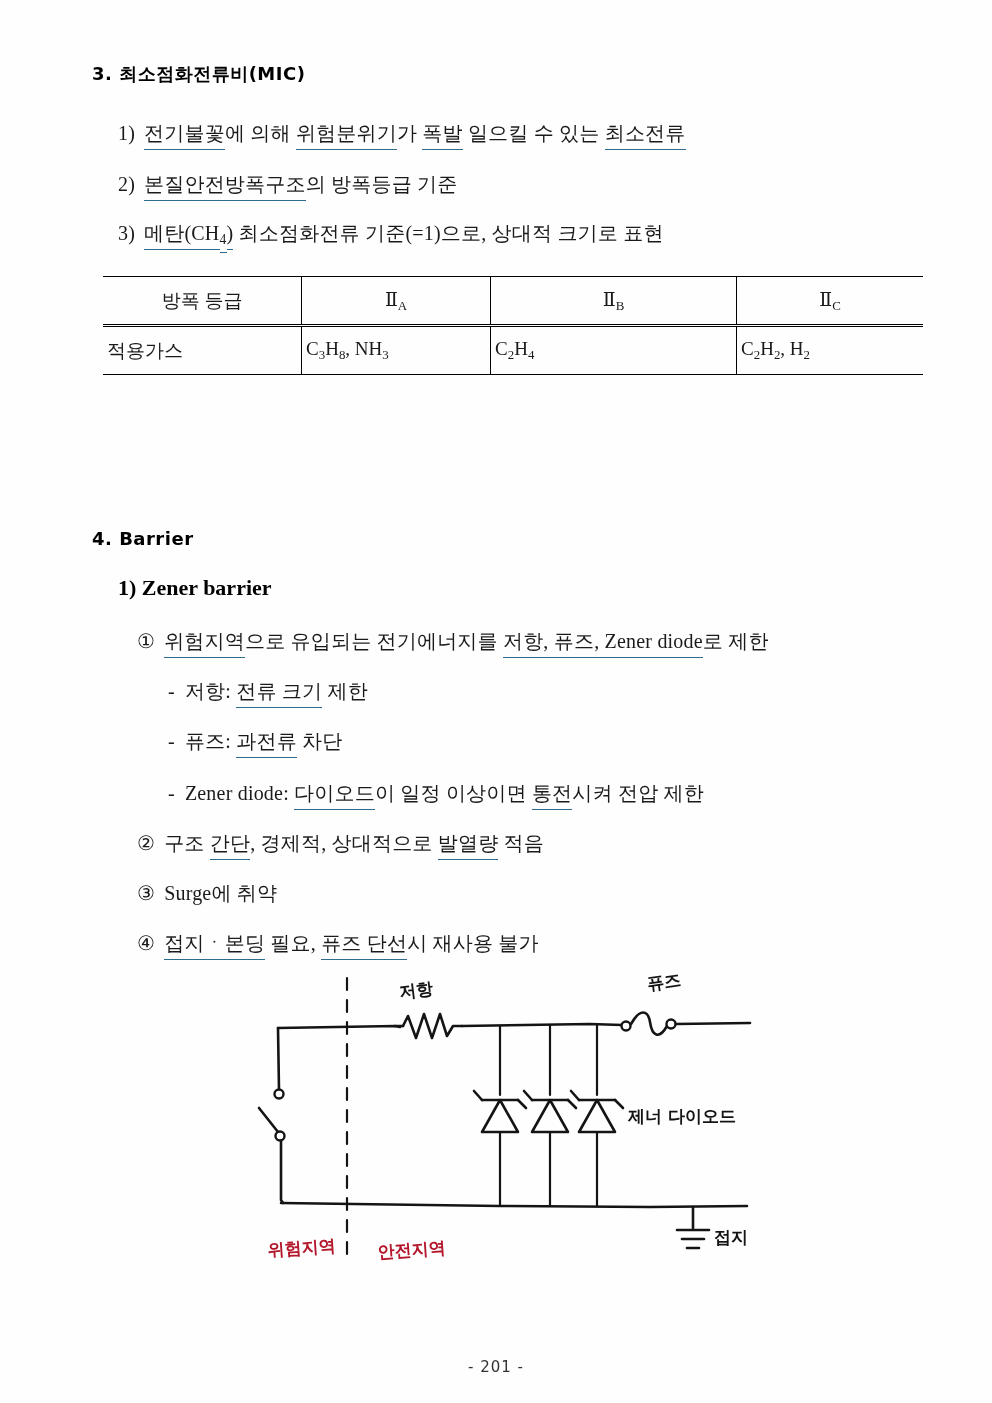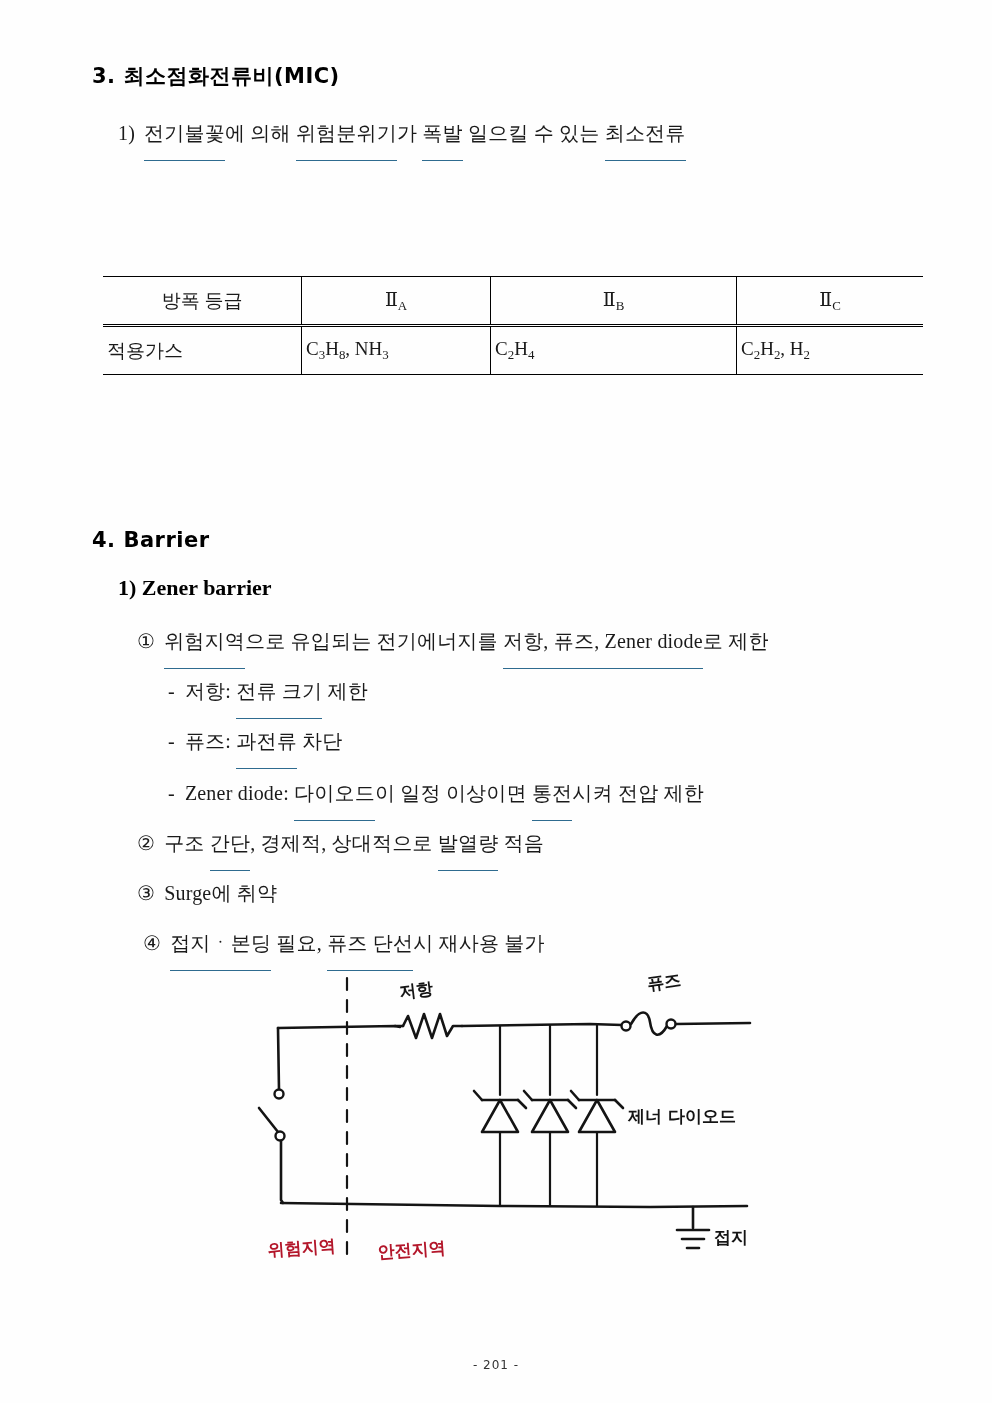--- a/index.html
+++ b/index.html
@@ -18,21 +18,21 @@
   .page {
     position: absolute;
     inset: 0;
     background: #fefefe;
   }
 
   
   .h-main {
     position: absolute;
     font-family: "DejaVu Sans", "Liberation Sans", sans-serif;
-    font-size: 21px;
+    font-size: 18px;
     font-weight: bold;
     letter-spacing: 0.5px;
     color: #000;
     white-space: nowrap;
   }
   .h-sub {
     position: absolute;
     font-family: "Liberation Serif", serif;
     font-size: 22px;
     font-weight: bold;
@@ -44,21 +44,21 @@
   .line {
     position: absolute;
     font-family: "Liberation Serif", "DejaVu Serif", serif;
     font-size: 20px;
     color: #1a1a1a;
     white-space: nowrap;
     letter-spacing: 0.2px;
   }
   .u {
     border-bottom: 1.3px solid #2e6b8f;
-    padding-bottom: 16px;
+    padding-bottom: 5px;
   }
   sub { font-size: 0.68em; vertical-align: -0.28em; }
 
   
   .tbl-wrap {
     position: absolute;
     left: 103px;
     top: 276px;
     width: 785px;
   }
@@ -97,33 +97,35 @@
   .circuit svg { display: block; }
 
   
   .pagenum {
     position: absolute;
     left: 0;
     right: 0;
     top: 1358px;
     text-align: center;
     font-family: "DejaVu Sans", "Liberation Sans", sans-serif;
-    font-size: 12px;
+    font-size: 15px;
     color: #333;
     letter-spacing: 1px;
   }
 </style>
 </head>
 <body>
 
 <div class="page">
 
   <div class="h-main" style="left:92px; top:62px;">3. 최소점화전류비(MIC)</div>
 
   <div class="line" id="s3l1" style="left:118px; top:120px;"><span style="margin-right: 9px;">1)</span><span class="u">전기불꽃</span><span>에  의해  </span><span class="u">위험분위기</span><span>가  </span><span class="u">폭발</span><span>  일으킬  수  있는  </span><span class="u">최소전류</span></div>
+  <div class="line" id="s3l2" style="left:118px; top:171px;"><span style="margin-right: 9px;">2)</span><span class="u">본질안전방폭구조</span><span>의  방폭등급  기준</span></div>
+  <div class="line" id="s3l3" style="left:118px; top:220px;"><span style="margin-right: 9px;">3)</span><span class="u">메탄(CH</span><sub class="u">4</sub><span class="u">)</span><span>  최소점화전류  기준(=1)으로,  상대적  크기로  표현</span></div>
 
   <div class="tbl-wrap">
     <table class="mic">
       <thead>
         <tr>
           <th class="col-a"><span id="th0">방폭 등급</span></th>
           <th class="col-b"><span id="th1">Ⅱ<sub>A</sub></span></th>
           <th class="col-c"><span id="th2">Ⅱ<sub>B</sub></span></th>
           <th class="col-d"><span id="th3">Ⅱ<sub>C</sub></span></th>
         </tr>
@@ -143,21 +145,21 @@
 
   <div class="h-sub" style="left:118px; top:575px;text-align:center;">1) Zener barrier</div>
 
   <div id="s4lines">
       <div class="line" style="left: 137px; top: 628px;"><span style="margin-right: 9px;">①</span><span class="u">위험지역</span><span>으로  유입되는  전기에너지를  </span><span class="u">저항, 퓨즈, Zener diode</span><span>로  제한</span></div>
       <div class="line" style="left: 168px; top: 678px;"><span style="margin-right: 10px;">-</span><span>저항: </span><span class="u">전류 크기</span><span>  제한</span></div>
       <div class="line" style="left: 168px; top: 728px;"><span style="margin-right: 10px;">-</span><span>퓨즈: </span><span class="u">과전류</span><span>  차단</span></div>
       <div class="line" style="left: 168px; top: 780px;"><span style="margin-right: 10px;">-</span><span>Zener diode: </span><span class="u">다이오드</span><span>이  일정  이상이면  </span><span class="u">통전</span><span>시켜  전압  제한</span></div>
       <div class="line" style="left: 137px; top: 830px;"><span style="margin-right: 9px;">②</span><span>구조  </span><span class="u">간단</span><span>,  경제적,  상대적으로  </span><span class="u">발열량</span><span>  적음</span></div>
       <div class="line" style="left: 137px; top: 880px;"><span style="margin-right: 9px;">③</span><span>Surge에  취약</span></div>
-      <div class="line" style="left: 143px; top: 930px;"><span style="margin-right: 9px;">④</span><span class="u">접지ㆍ본딩</span><span>  필요,  </span><span class="u">퓨즈 단선</span><span>시  재사용  불가</span></div>
+      <div class="line" style="left: 137px; top: 930px;"><span style="margin-right: 9px;">④</span><span class="u">접지ㆍ본딩</span><span>  필요,  </span><span class="u">퓨즈 단선</span><span>시  재사용  불가</span></div>
     </div>
 
   <div class="circuit">
     <svg width="520" height="330" viewBox="0 0 520 330" xmlns="http://www.w3.org/2000/svg">
       <defs>
         <style>
           .wire { fill:none; stroke:#141414; stroke-width:2.6; stroke-linecap:round; stroke-linejoin:round; }
           .wire-thin { fill:none; stroke:#141414; stroke-width:2.2; stroke-linecap:round; }
           .dash { fill:none; stroke:#141414; stroke-width:2.2; stroke-dasharray:12 10; stroke-linecap:round; }
           .node { fill:#fff; stroke:#141414; stroke-width:2.4; }

